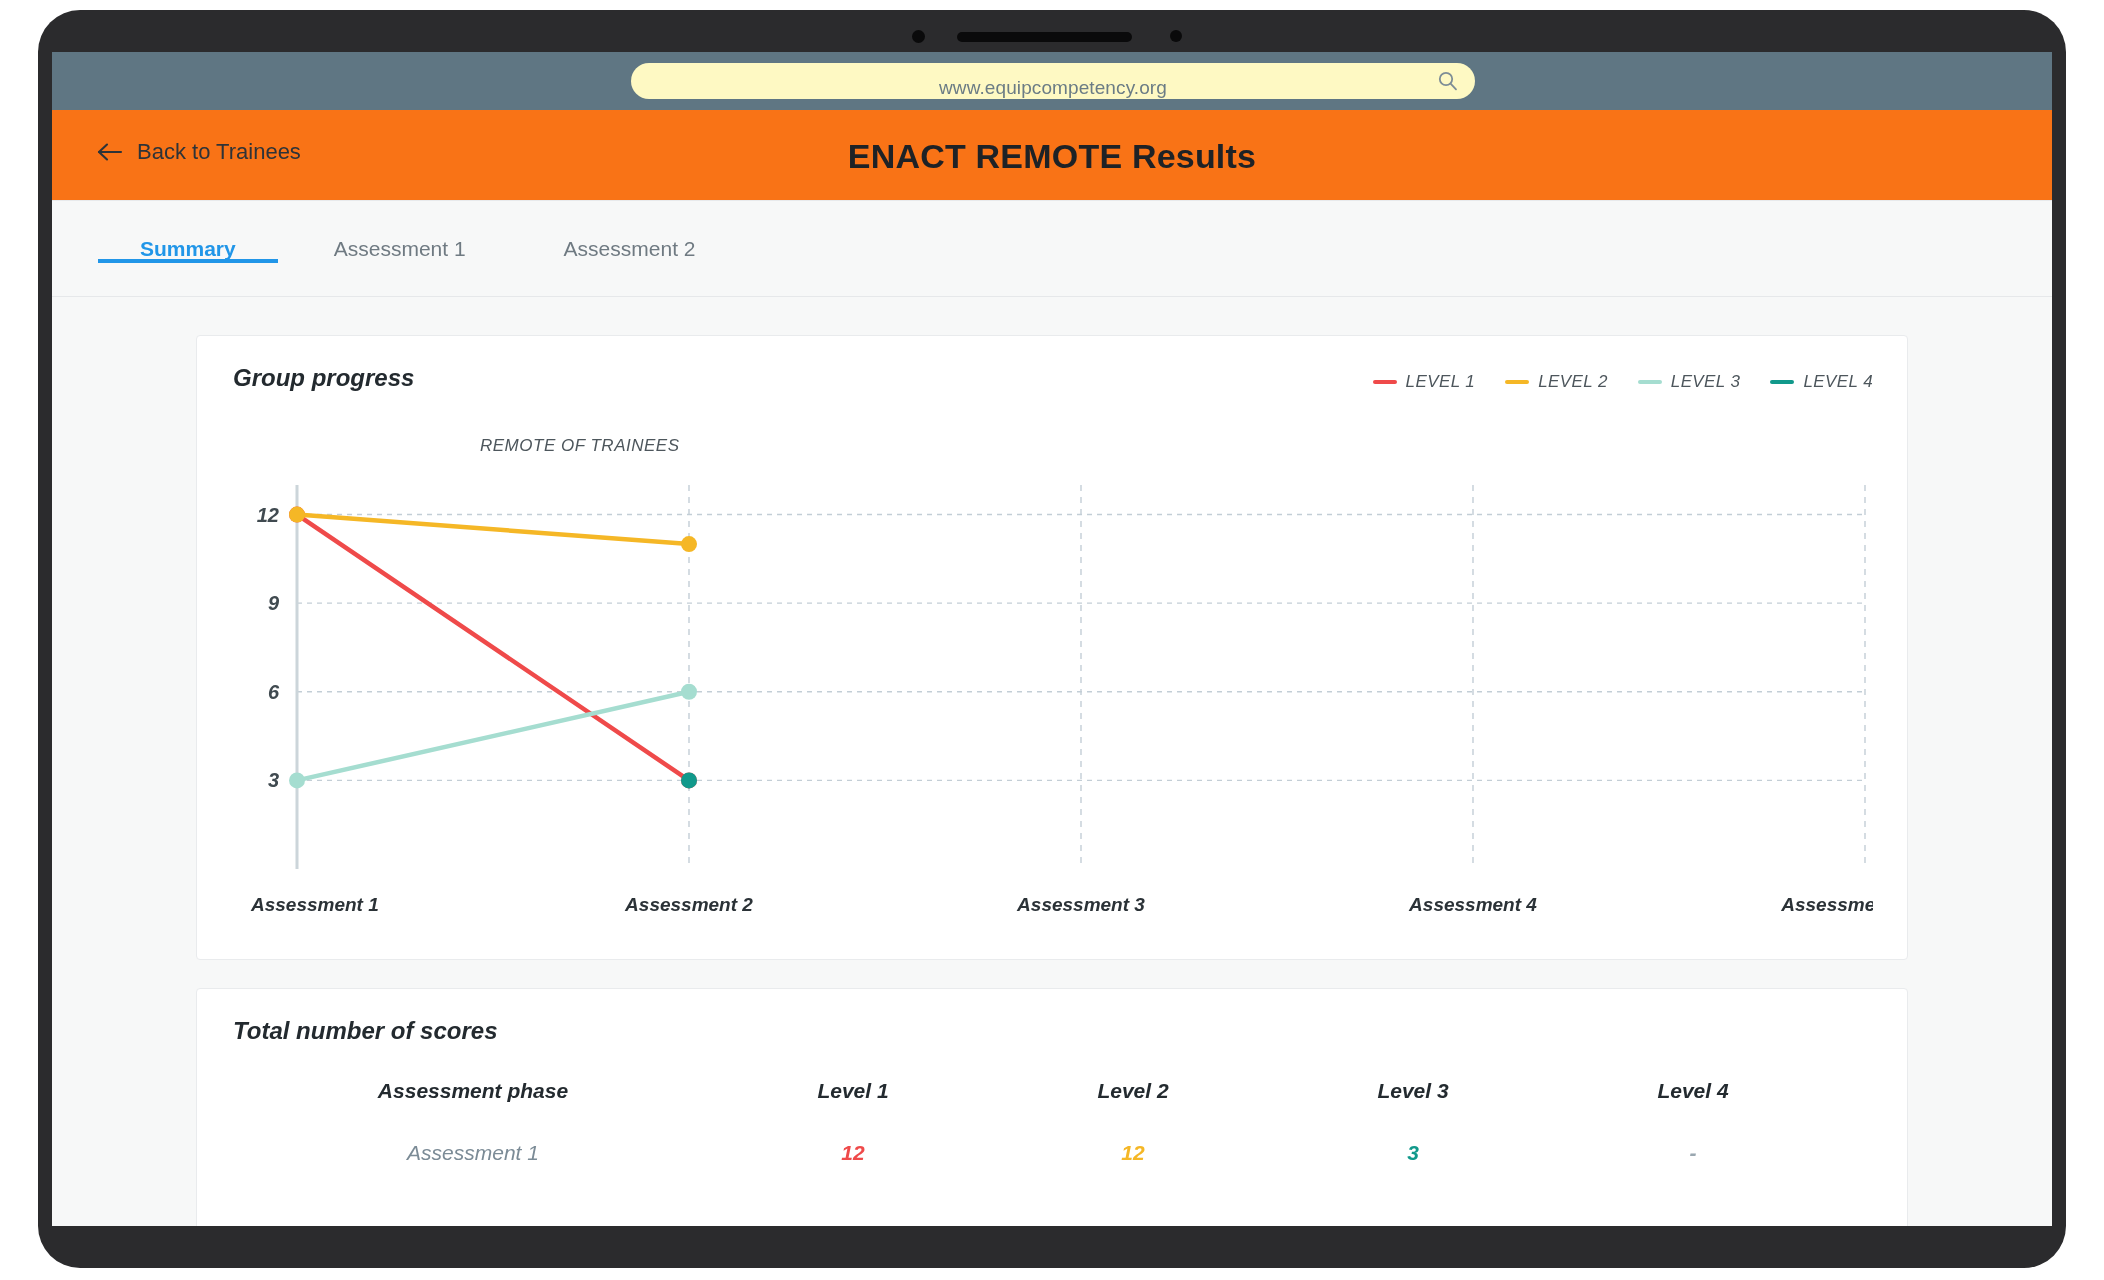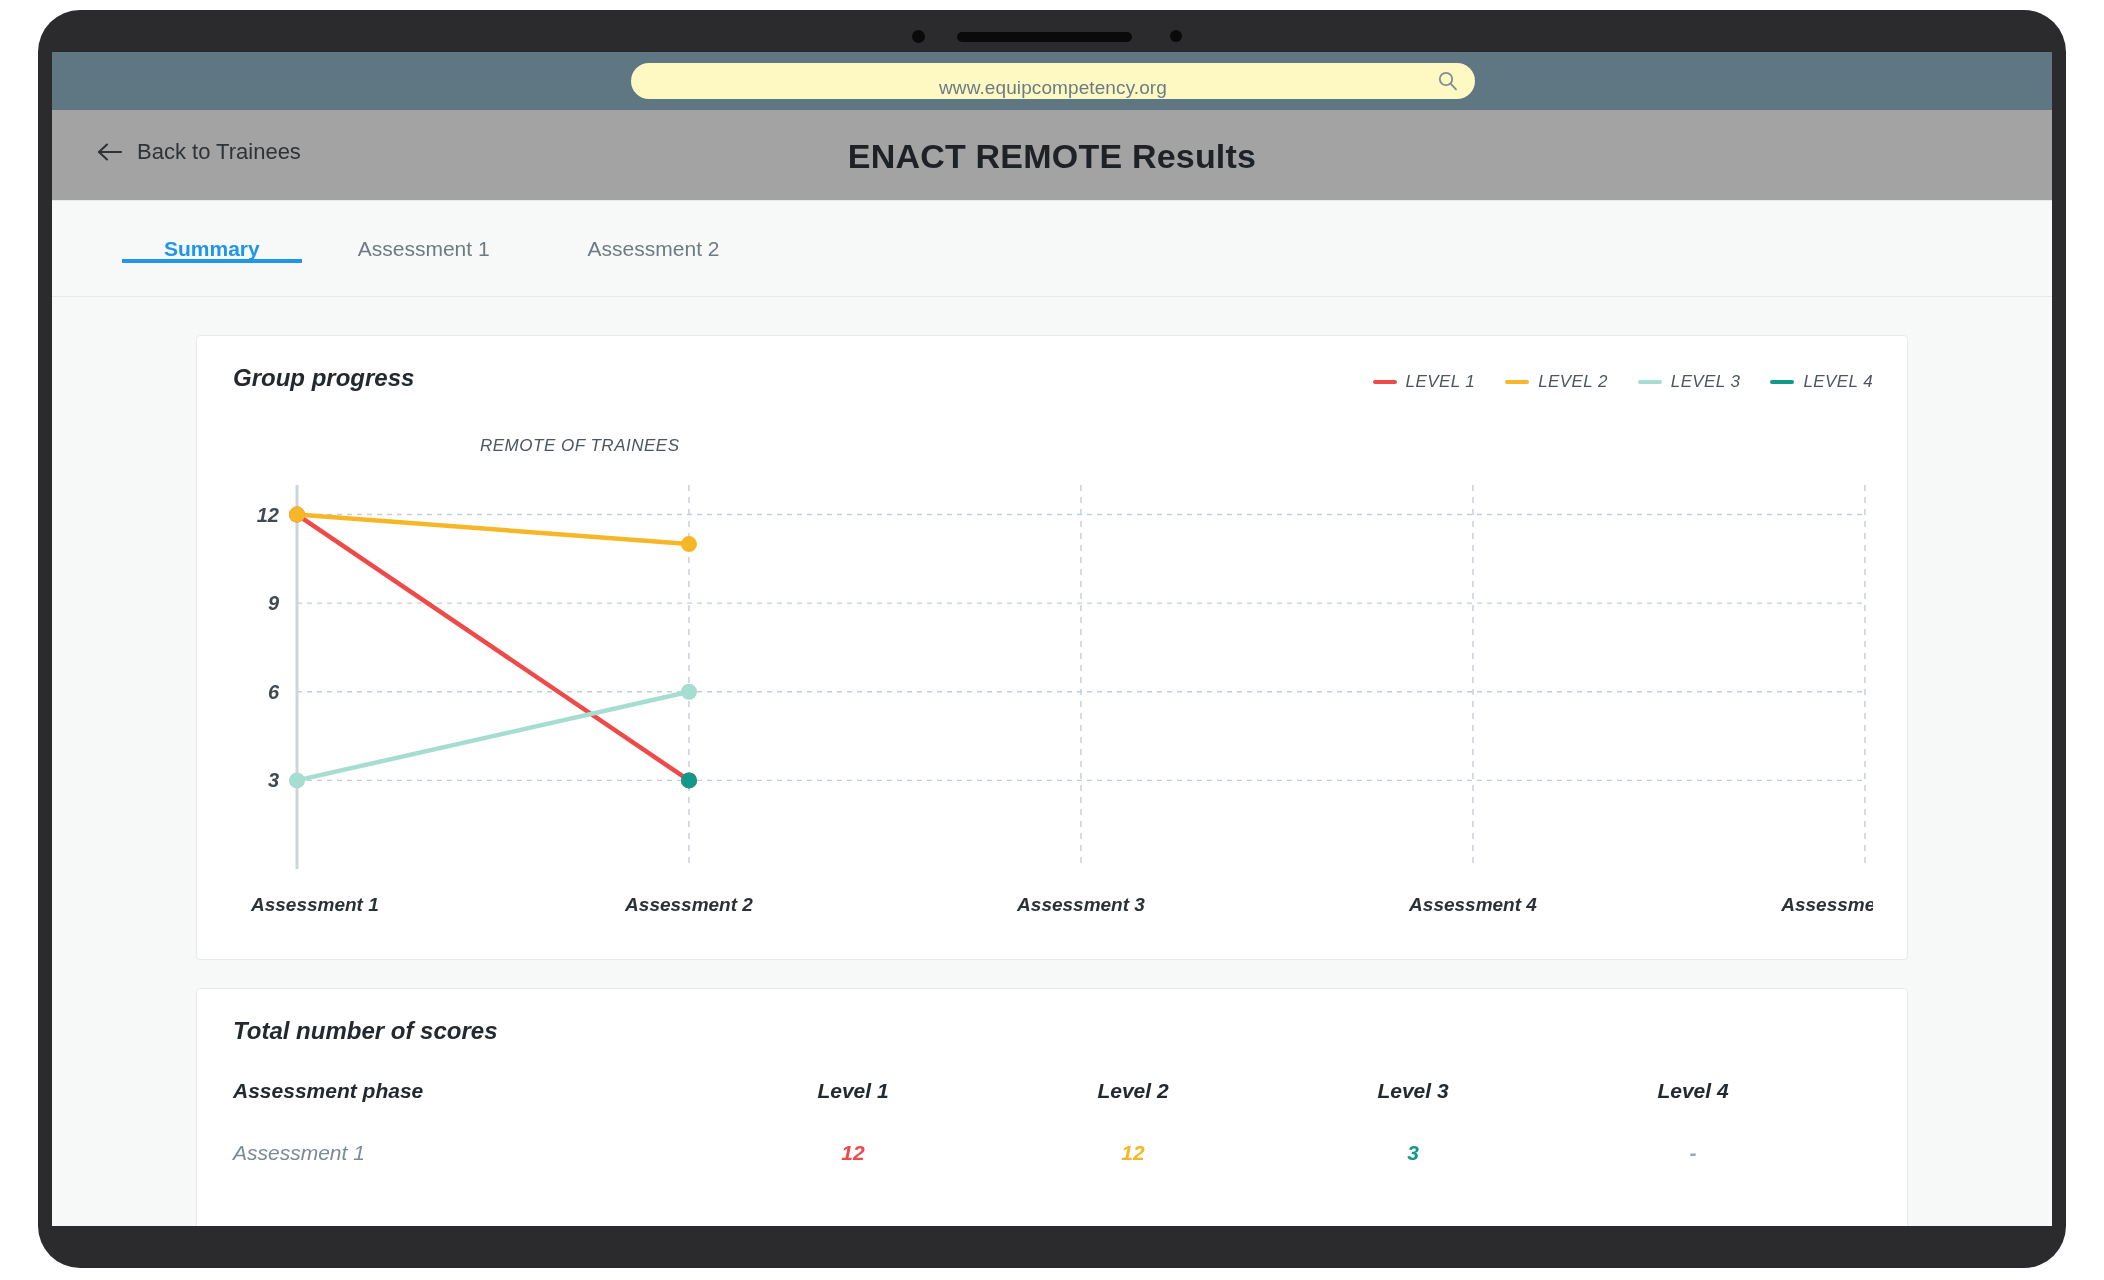--- a/index.html
+++ b/index.html
@@ -102,21 +102,21 @@
     top: 50%;
     margin-top: -11px;
     width: 22px;
     height: 22px;
   }
 
   
   .page-header {
     position: relative;
     height: 90px;
-    background: #a3a3a3;
+    background: #f97316;
     border-bottom: 1px solid #e8eaec;
   }
   .back-link {
     position: absolute;
     left: 45px;
     top: 50%;
     margin-top: -16px;
     display: flex;
     align-items: center;
     gap: 14px;
@@ -143,21 +143,21 @@
     color: #1e2226;
     letter-spacing: 0.2px;
   }
 
   
   .tabs-bar {
     position: relative;
     height: 96px;
     background: #f7f8f8;
     border-bottom: 1px solid #e6e8ea;
-    padding-left: 112px;
+    padding-left: 88px;
     box-sizing: border-box;
   }
   .tabs {
     display: flex;
     align-items: flex-start;
     height: 100%;
   }
   .tab {
     position: relative;
     padding: 36px 0 0 0;
@@ -269,20 +269,21 @@
     right: 0;
     top: 152px;
     display: flex;
     padding: 0 36px;
     box-sizing: border-box;
   }
   .col-phase {
     width: 480px;
     flex: none;
     font-size: 21px;
+    text-align: center;
   }
   .col-level {
     width: 280px;
     flex: none;
     text-align: center;
     font-size: 21px;
   }
   .th {
     font-weight: bold;
     color: #232a2f;

